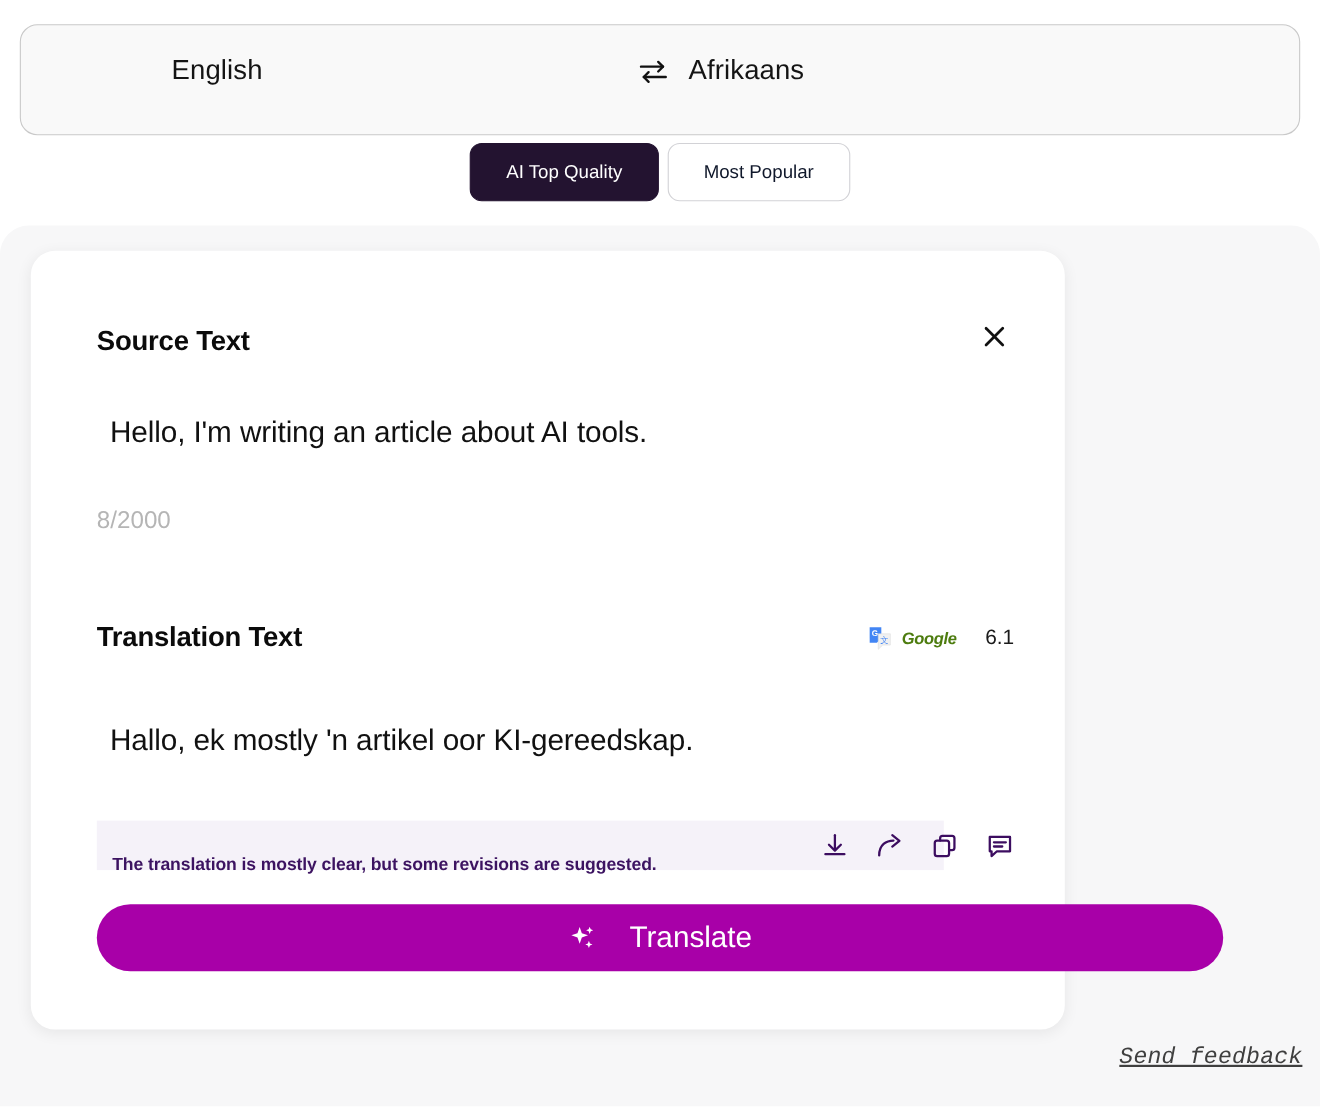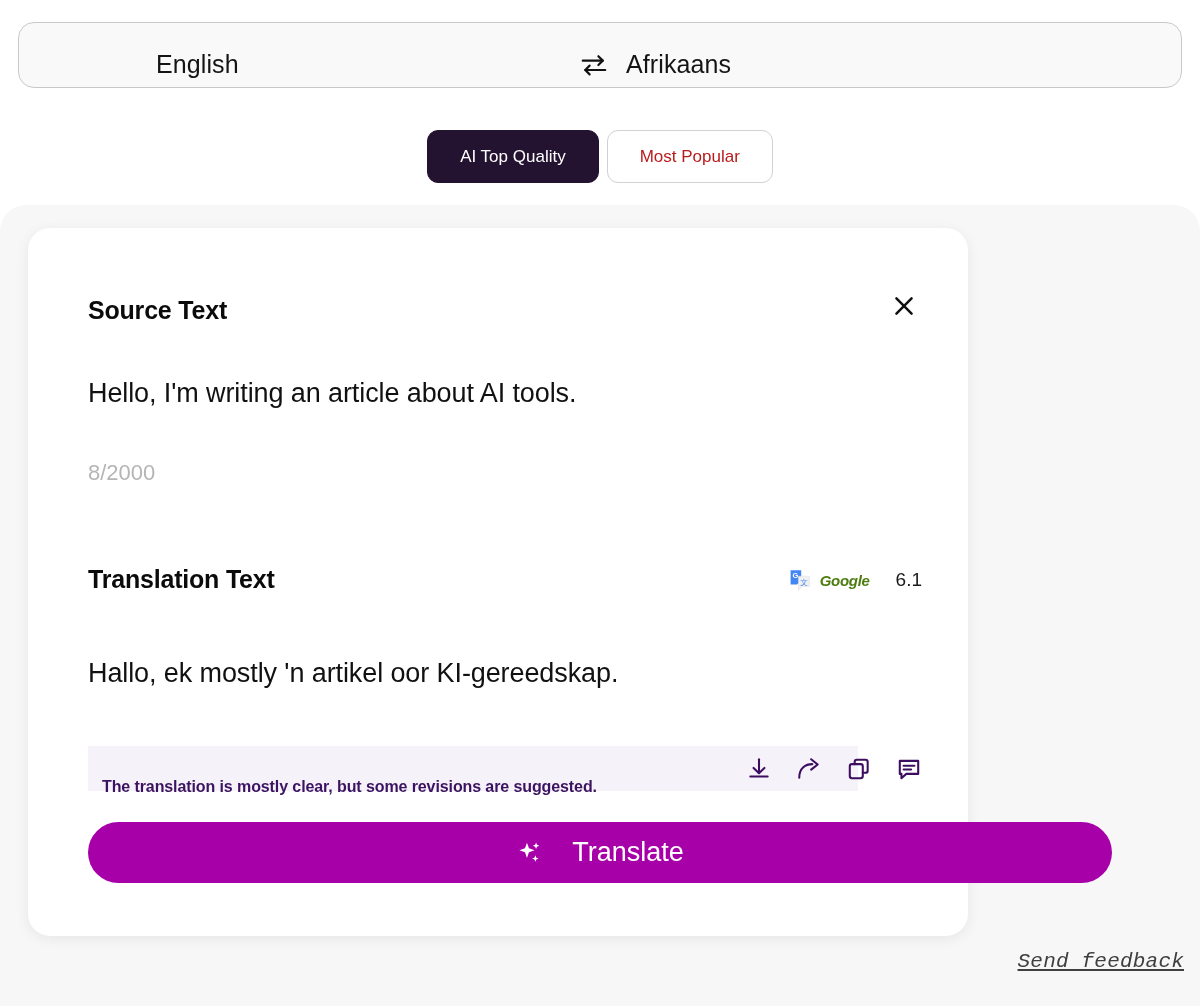--- a/index.html
+++ b/index.html
@@ -18,21 +18,21 @@
     position: relative;
     -webkit-font-smoothing: antialiased;
   }
 
   
   .lang-bar {
     position: absolute;
     left: 18px;
     top: 22px;
     width: 1164px;
-    height: 66px;
+    height: 101px;
     background: #f9f9f9;
     border: 1px solid #c9c9c9;
     border-radius: 16px;
   }
   .lang-source {
     position: absolute;
     left: 137px;
     top: 0;
     height: 83px;
     display: flex;
@@ -83,21 +83,21 @@
     cursor: pointer;
     white-space: nowrap;
   }
   .pill.active {
     background: #231330;
     color: #ffffff;
     border: 1px solid #231330;
   }
   .pill.inactive {
     background: #ffffff;
-    color: #b91c1c;
+    color: #0f172a;
     border: 1px solid #d2d2d6;
   }
 
   
   .panel {
     position: absolute;
     left: 0;
     top: 205px;
     width: 1200px;
     height: 801px;
@@ -137,21 +137,21 @@
     height: 36px;
     display: flex;
     align-items: center;
     justify-content: center;
     cursor: pointer;
     color: #111;
   }
 
   .body-text {
     position: absolute;
-    left: 60px;
+    left: 72px;
     font-size: 27px;
     color: #111111;
     letter-spacing: -.1px;
   }
   #source-text { top: 150px; }
   #translation-text { top: 430px; }
 
   .char-count {
     position: absolute;
     left: 60px;

